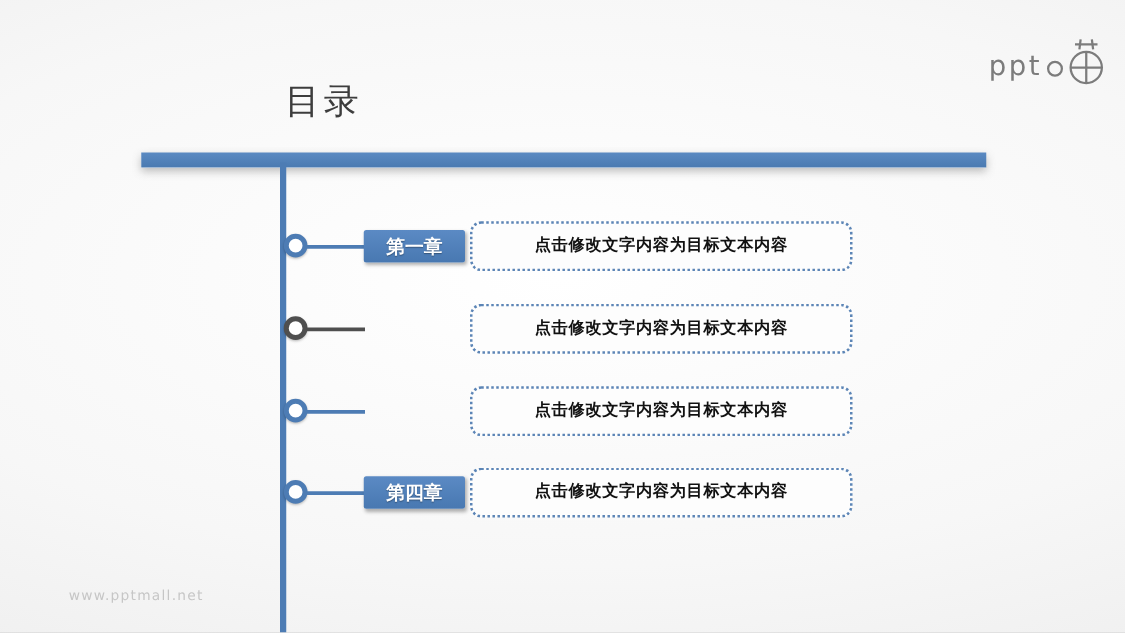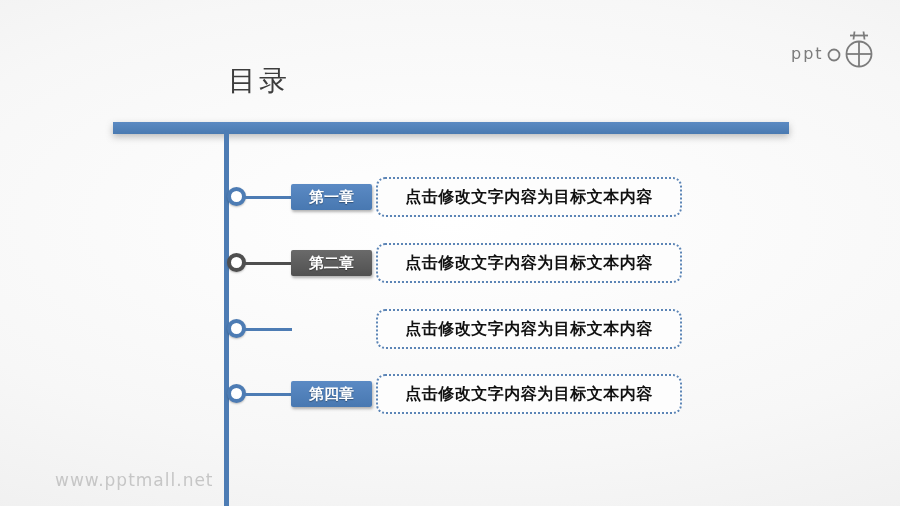--- a/index.html
+++ b/index.html
@@ -50,35 +50,35 @@
   }
   .row.gray .node{border-color:#4f4f4f;}
   .row.gray .connector{background:#4f4f4f;}
   .row.gray .chip{background:linear-gradient(#6a6a6a,#515151);}
   .desc{
     position:absolute;left:366px;top:0;width:306px;height:40px;
     box-sizing:border-box;
     border:2px dotted #5c85b6;border-radius:9px;
     background:#fdfdfd;
     line-height:36px;text-align:center;
-    font-size:16px;font-weight:bold;color:#111111;
+    font-size:13px;font-weight:bold;color:#111111;
     letter-spacing:0.5px;
     cursor:pointer;
   }
   .watermark{
     position:absolute;left:55px;top:470px;
-    font-size:17px;color:#c6c6c6;letter-spacing:1px;
+    font-size:11px;color:#c6c6c6;letter-spacing:1px;
   }
   .logo{
     position:absolute;left:791px;top:32px;width:86px;height:42px;
     display:flex;align-items:center;gap:2px;
     color:#7c7c7c;
   }
   .logo .logo-text{
-    font-size:16px;letter-spacing:2px;line-height:42px;
+    font-size:22px;letter-spacing:2px;line-height:42px;
     transform:translateY(1px);
   }
 </style>
 </head>
 <body>
 
 <div class="slide">
 
   <div class="page-title">目录</div>
 
@@ -103,21 +103,20 @@
   <div id="rows">
       <div class="row" style="top: 177px;">
     <span class="node"></span>
     <span class="connector"></span>
     <span class="chip">第一章</span>
     <span class="desc">点击修改文字内容为目标文本内容</span>
   </div>
       <div class="row gray" style="top: 243px;">
     <span class="node"></span>
     <span class="connector"></span>
-    <span class="chip">第二章</span>
     <span class="desc">点击修改文字内容为目标文本内容</span>
   </div>
       <div class="row" style="top: 309px;">
     <span class="node"></span>
     <span class="connector"></span>
     <span class="desc">点击修改文字内容为目标文本内容</span>
   </div>
       <div class="row" style="top: 374px;">
     <span class="node"></span>
     <span class="connector"></span>

